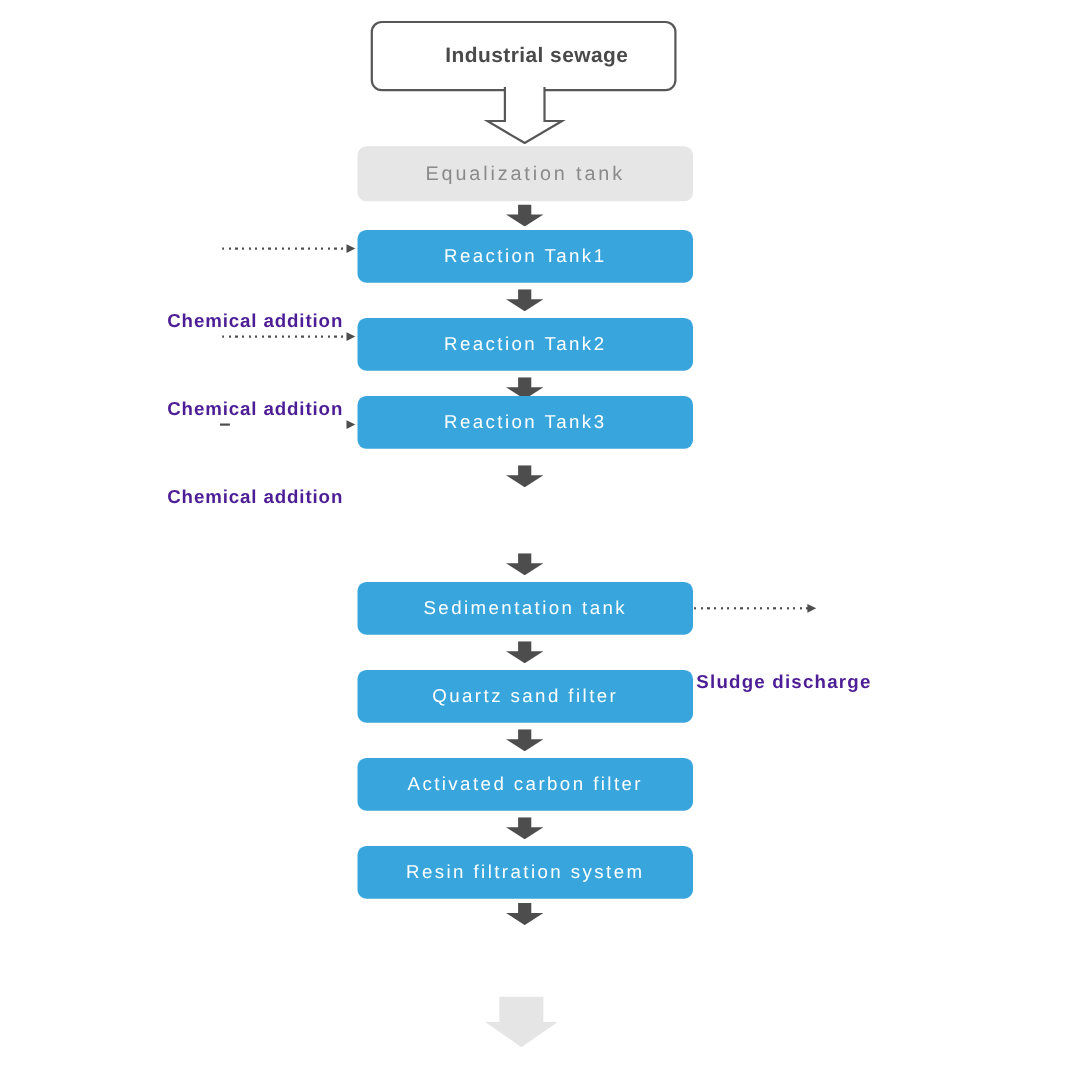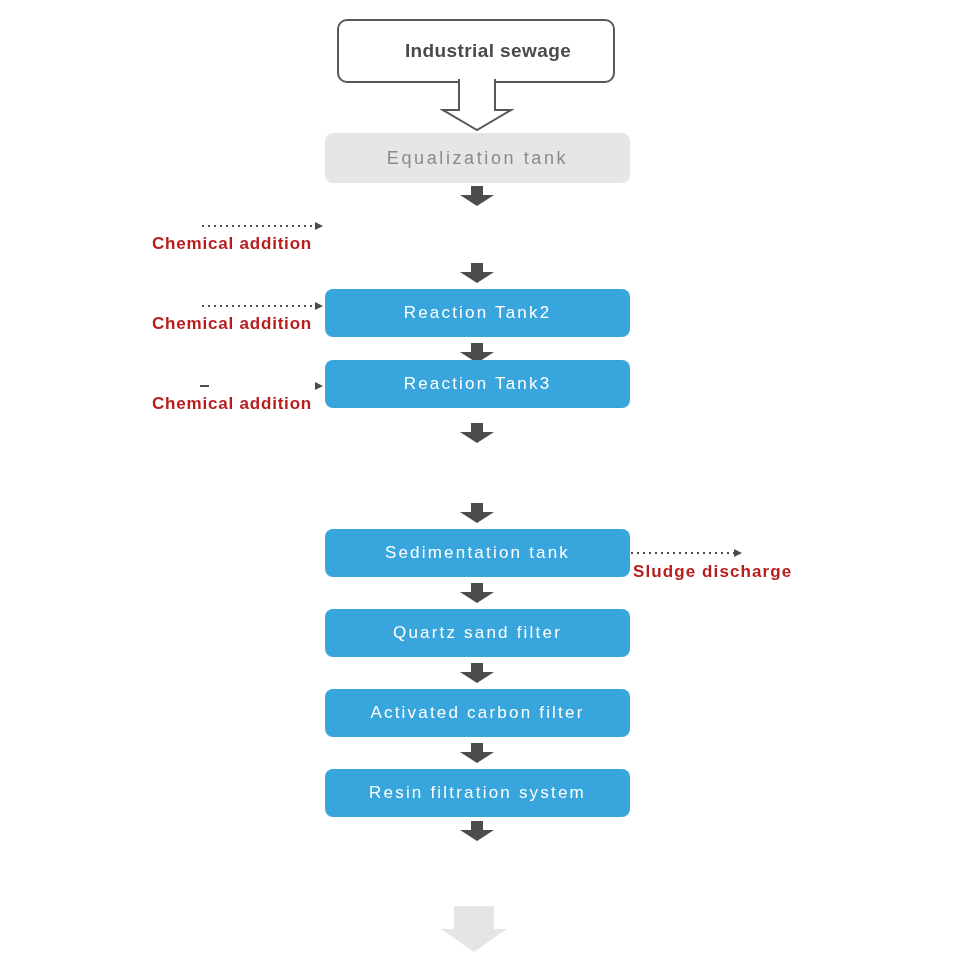--- a/index.html
+++ b/index.html
@@ -32,22 +32,22 @@
   .r5{top:529px}.r6{top:609px}.r7{top:689px}.r8{top:769px}
   
   .svg-abs{position:absolute;display:block;}
   .big-hollow{left:440px;top:79px;}
   .big-solid{left:441px;top:906px;}
   .sarrow{left:460px;}
   .a1{top:186px}.a2{top:263px}.a3{top:343px}.a4{top:423px}.a5{top:503px}
   .a6{top:583px}.a7{top:663px}.a8{top:743px}.a9{top:821px}
   
   .side-label{
-    position:absolute;color:#b91c1c;font-size:17px;font-weight:bold;
-    letter-spacing:0.8px;white-space:nowrap;
+    position:absolute;color:#4c1d95;font-size:17px;font-weight:bold;
+    letter-spacing:0.8px;white-space:nowrap;margin-top:48px;
   }
   .lb1{left:152px;top:234px}
   .lb2{left:152px;top:314px}
   .lb3{left:152px;top:394px}
   .lb4{left:633px;top:562px;letter-spacing:1.1px}
   .dotline{
     position:absolute;height:2px;
     background:repeating-linear-gradient(90deg,#4d4d4d 0 2px,transparent 2px 6px);
   }
   .dl1{left:202px;top:225px;width:114px}
@@ -102,20 +102,23 @@
   <svg class="svg-abs sarrow a7" width="34" height="20" viewBox="0 0 34 20">
       <path d="M11 0 H23 V9 H34 L17 20 L0 9 H11 Z" fill="#4d4d4d"></path>
     </svg>
   <svg class="svg-abs sarrow a8" width="34" height="20" viewBox="0 0 34 20">
       <path d="M11 0 H23 V9 H34 L17 20 L0 9 H11 Z" fill="#4d4d4d"></path>
     </svg>
   <svg class="svg-abs sarrow a9" width="34" height="20" viewBox="0 0 34 20">
       <path d="M11 0 H23 V9 H34 L17 20 L0 9 H11 Z" fill="#4d4d4d"></path>
     </svg>
 
+  <div class="node n-blue r1">
+    <span>Reaction Tank1</span>
+  </div>
   <div class="node n-blue r2">
     <span>Reaction Tank2</span>
   </div>
   <div class="node n-blue r3">
     <span>Reaction Tank3</span>
   </div>
   <div class="node n-blue r5">
     <span>Sedimentation tank</span>
   </div>
   <div class="node n-blue r6">

